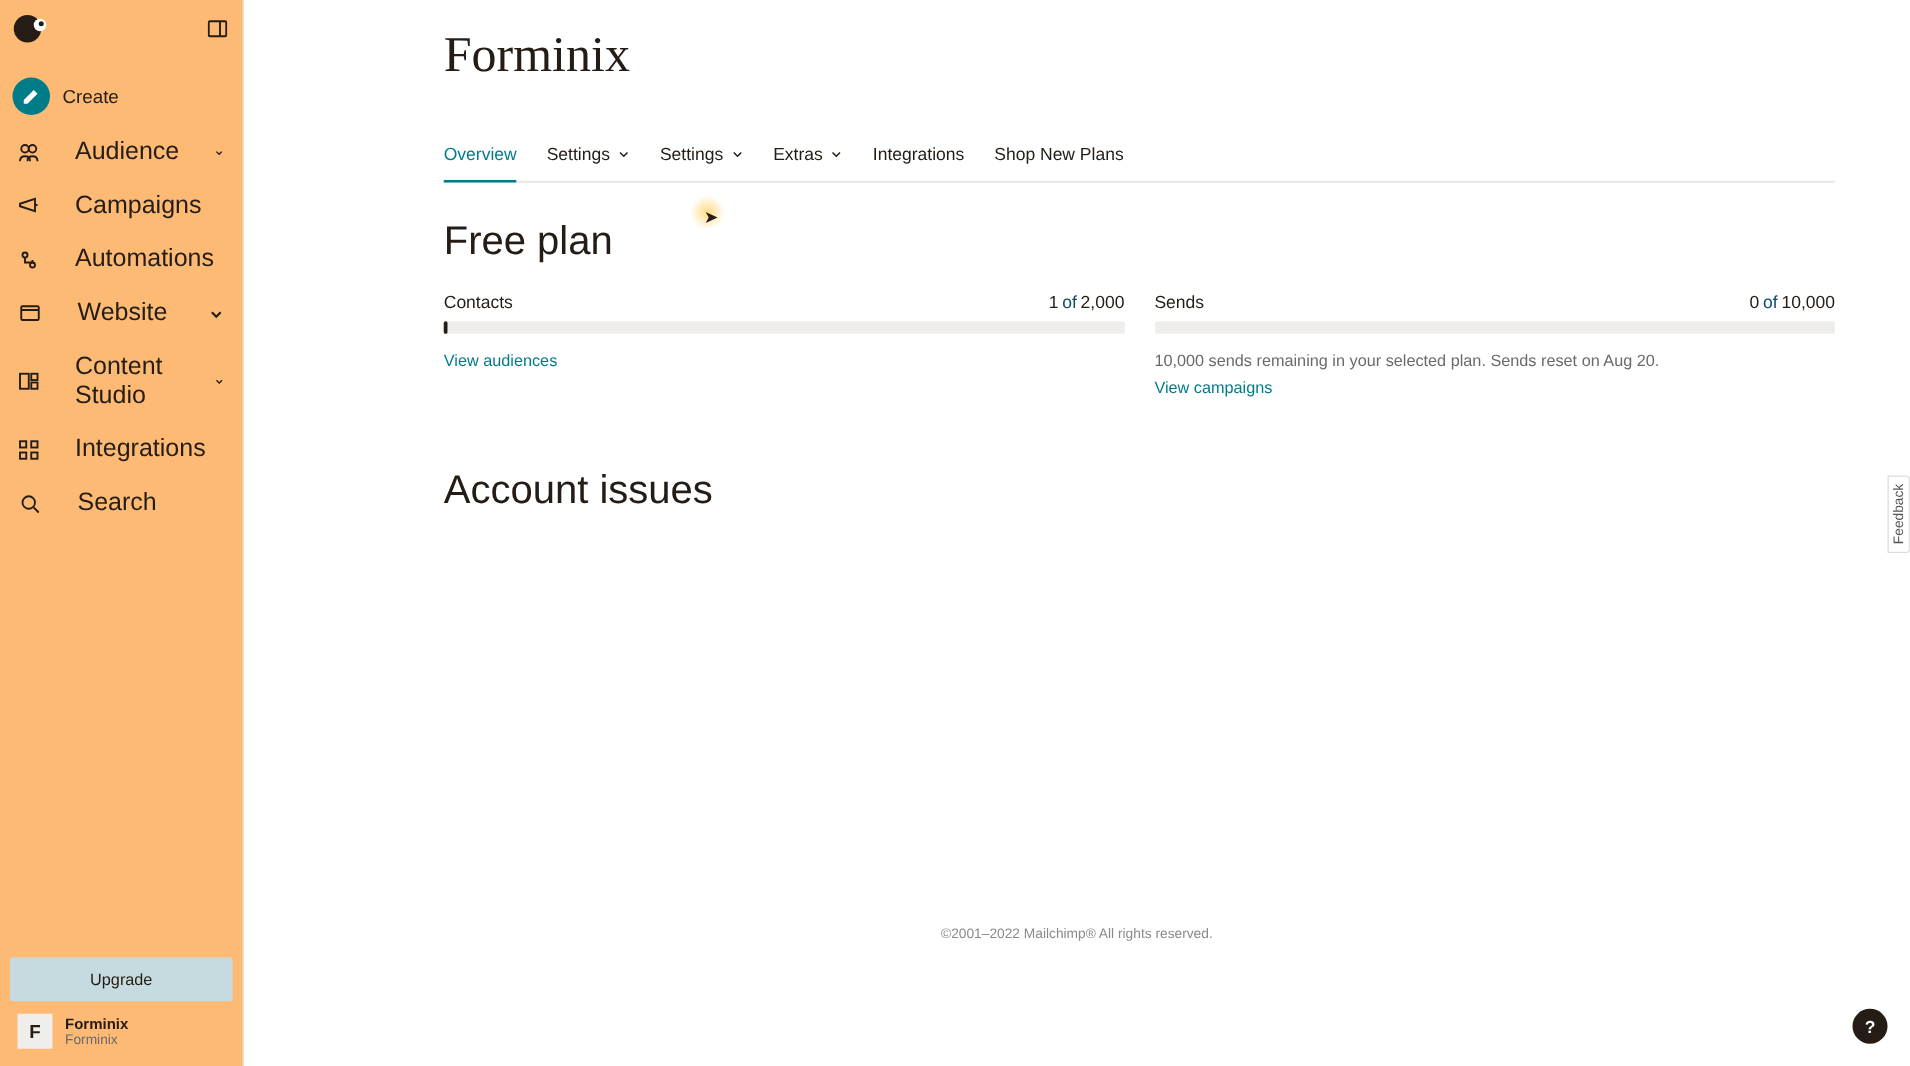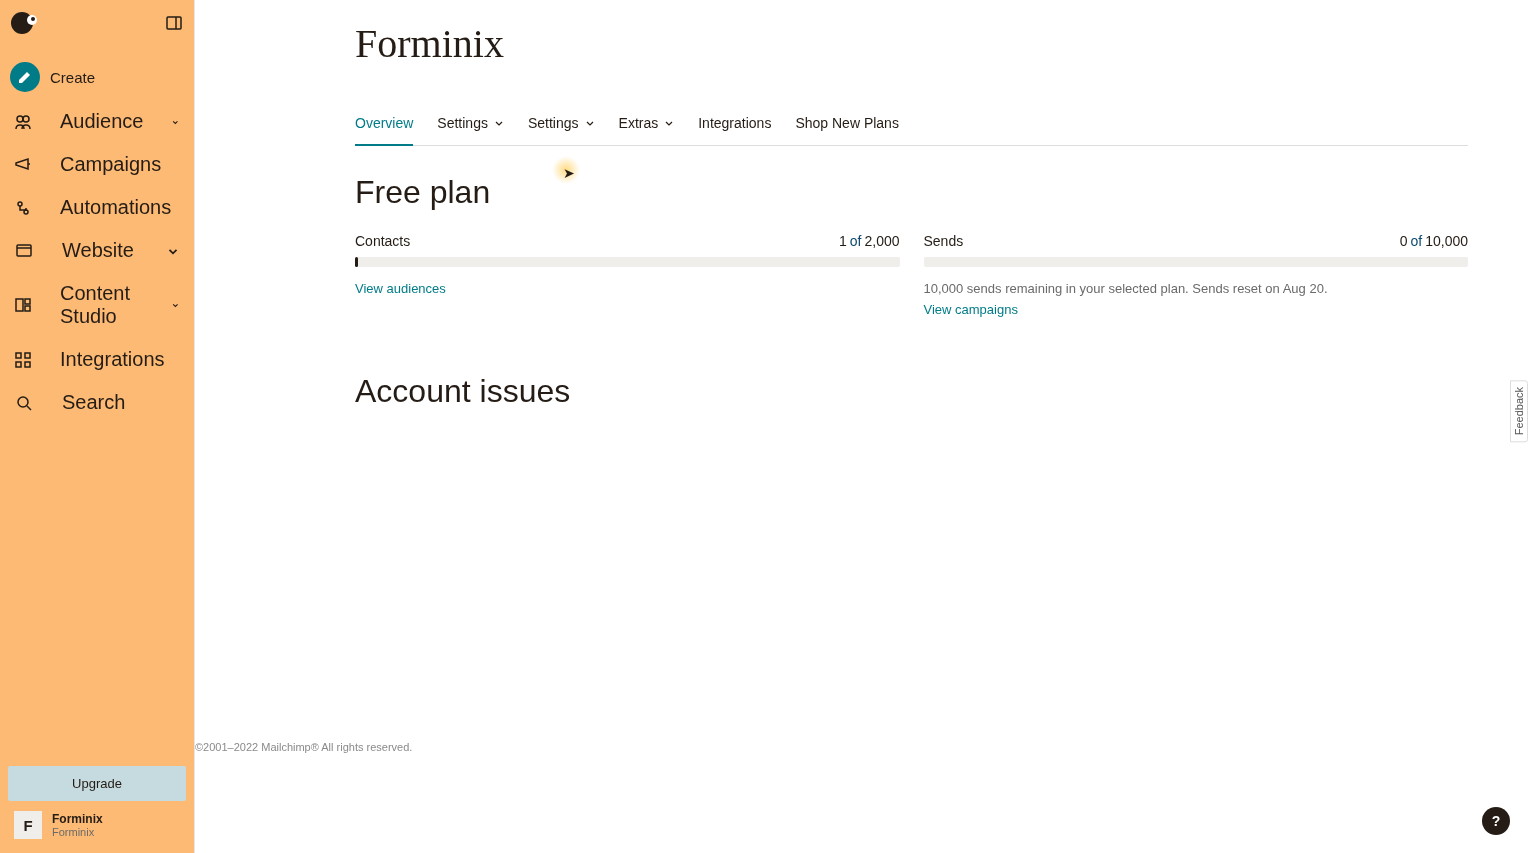--- a/index.html
+++ b/index.html
@@ -229,20 +229,21 @@
   .metric-link {
     font-size: 13px;
     color: #007c89;
     cursor: pointer;
   }
   .footer {
     position: absolute;
     bottom: 100px;
     left: 195px;
     right: 0;
+    text-align: center;
     font-size: 11px;
     color: #8a8a8a;
   }
   .help-fab {
     position: absolute;
     right: 18px;
     bottom: 18px;
     width: 28px;
     height: 28px;
     border-radius: 50%;

